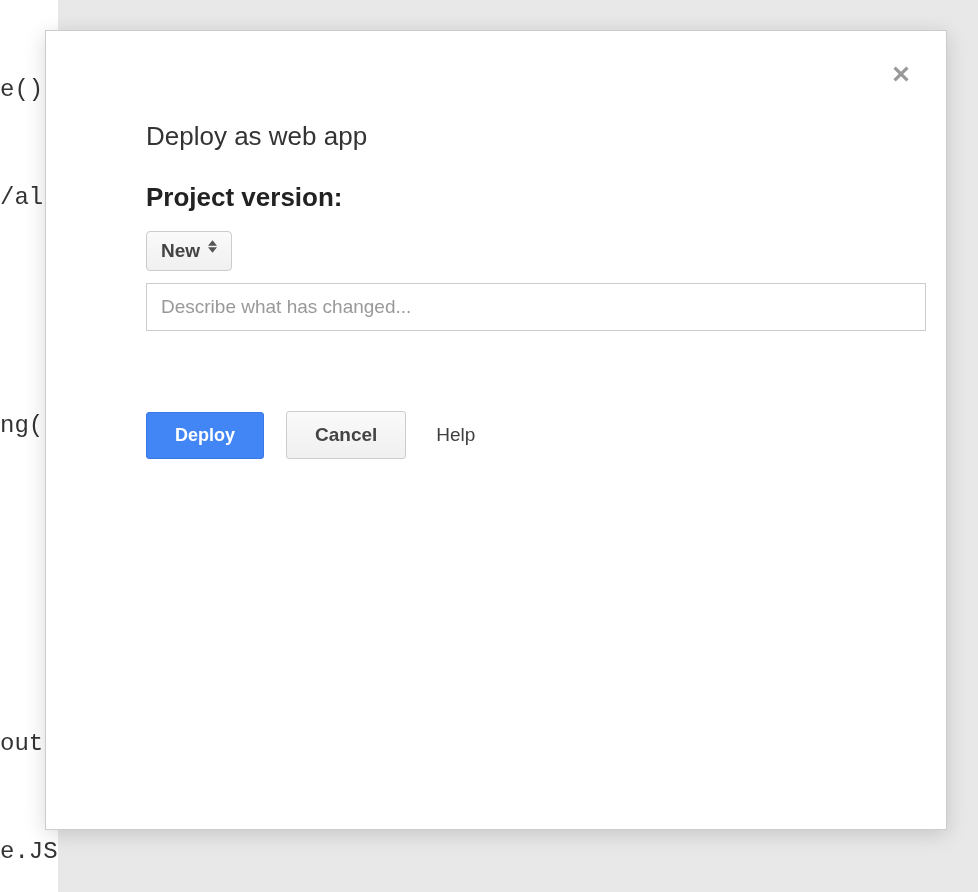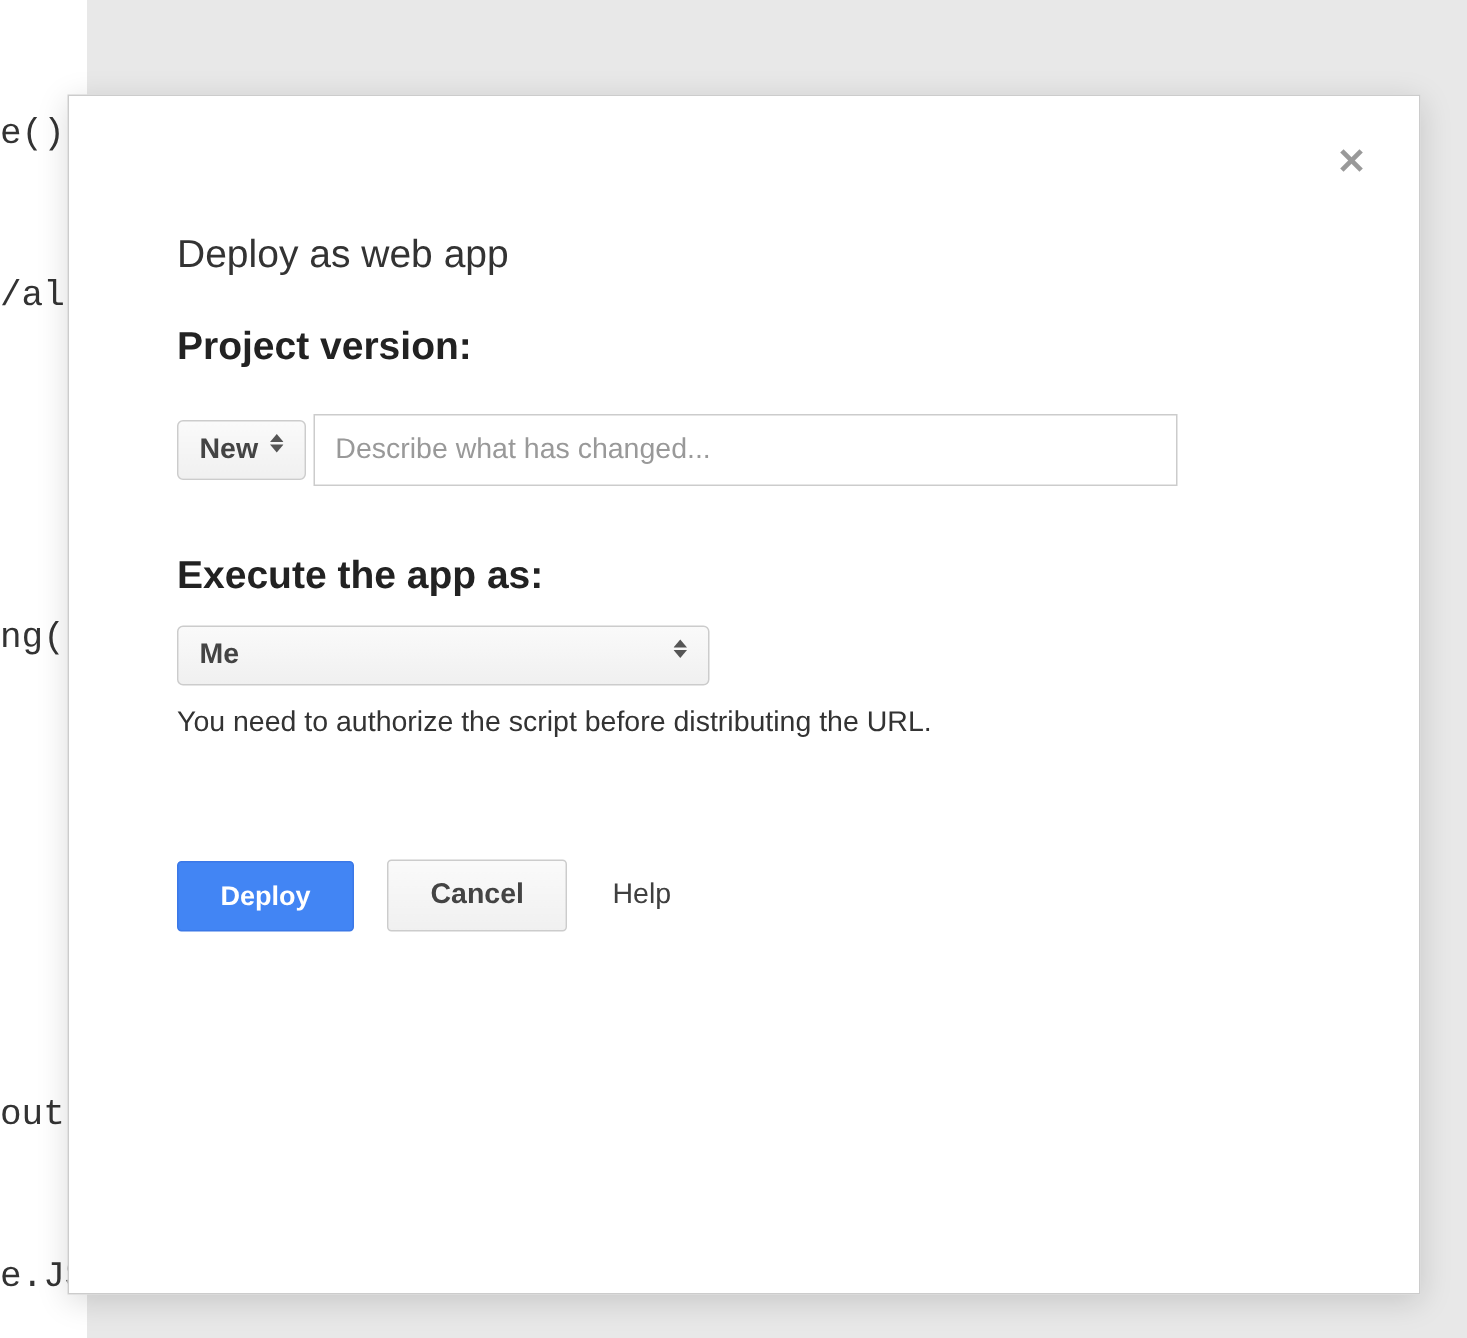--- a/index.html
+++ b/index.html
@@ -32,22 +32,21 @@
     }
     .dialog {
       position: absolute;
       top: 30px;
       left: 45px;
       width: 902px;
       height: 800px;
       background: #fff;
       border: 1px solid #ccc;
       box-shadow: 0 4px 20px rgba(0,0,0,0.15);
-      padding: 50px 100px 50px 72px;
-      margin-top: 33px;
+      padding: 50px 100px 50px 100px;
     }
     .close-btn {
       position: absolute;
       top: 30px;
       right: 30px;
       width: 30px;
       height: 30px;
       cursor: pointer;
       color: #999;
       display: flex;
@@ -88,21 +87,21 @@
       display: flex;
       flex-direction: column;
       line-height: 0;
       gap: 1px;
     }
     .dropdown-arrows svg {
       width: 9px;
       height: 6px;
     }
     .desc-input {
-      width: 576px;
+      width: 780px;
       padding: 12px 14px;
       font-size: 19px;
       border: 1px solid #ccc;
       color: #4d7c0f;
       margin-top: 12px;
       outline: none;
     }
     .desc-input::placeholder {
       color: #999;
     }
@@ -187,35 +186,20 @@
             <polygon points="5,0 10,6 0,6" fill="#555"></polygon>
           </svg>
         <svg viewBox="0 0 10 6">
             <polygon points="0,0 10,0 5,6" fill="#555"></polygon>
           </svg>
       </span>
     </div>
     <input class="desc-input" type="text" placeholder="Describe what has changed..." style="">
   </div>
 
-  <div class="section">
-    <div class="section-label">Execute the app as:</div>
-    <div class="dropdown wide-dropdown">
-      <span>Me</span>
-      <span class="dropdown-arrows">
-        <svg viewBox="0 0 10 6">
-            <polygon points="5,0 10,6 0,6" fill="#555"></polygon>
-          </svg>
-        <svg viewBox="0 0 10 6">
-            <polygon points="0,0 10,0 5,6" fill="#555"></polygon>
-          </svg>
-      </span>
-    </div>
-    <div class="helper-text">You need to authorize the script before distributing the URL.</div>
-  </div>
 
 
   <div class="button-row">
     <button class="btn-primary">Deploy</button>
     <button class="btn-secondary">Cancel</button>
     <a class="help-link">Help</a>
   </div>
 </div>
 
 </body></html>

